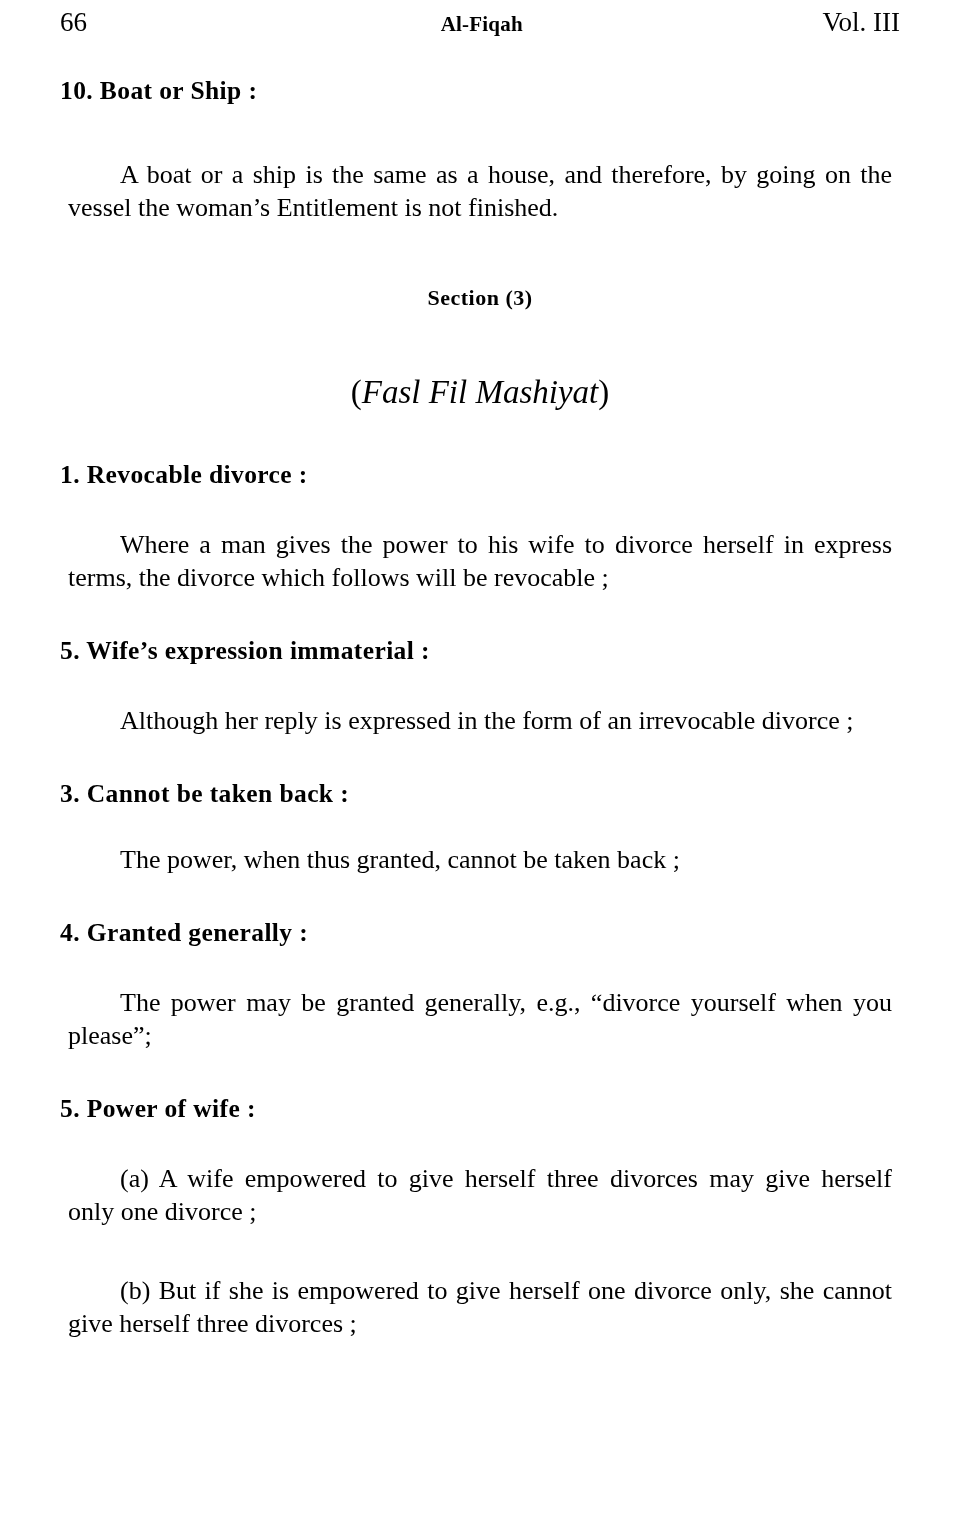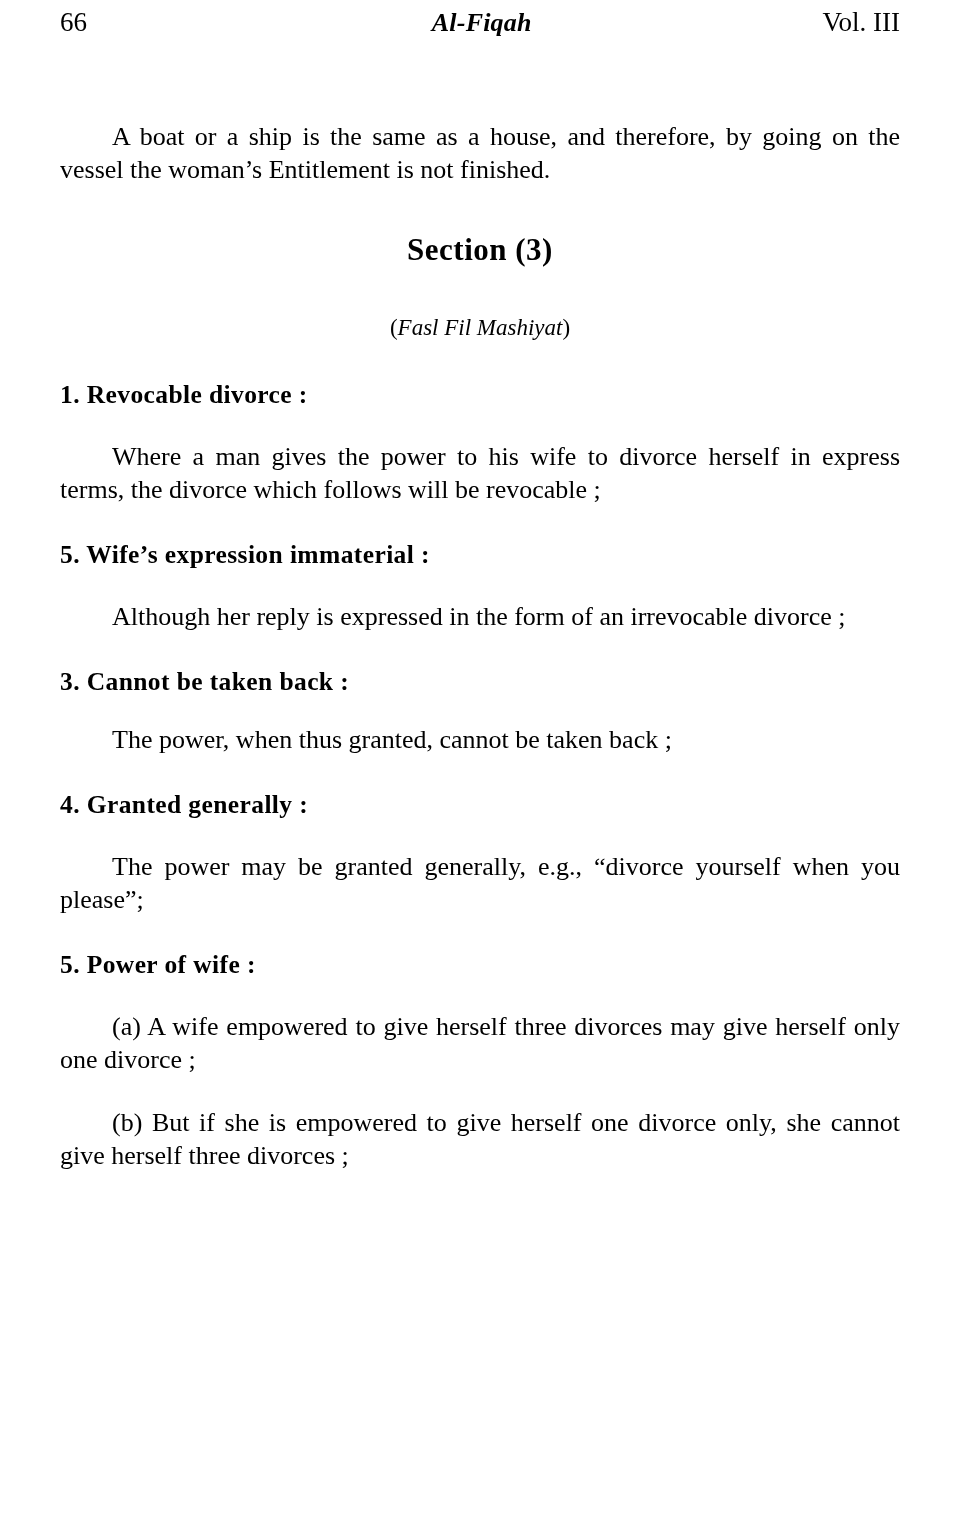--- a/index.html
+++ b/index.html
@@ -35,63 +35,62 @@
     align-items: baseline;
     justify-content: space-between;
     margin-top: 8px;
     font-size: 27px;
     line-height: 1.1;
   }
   .rh-page-number {
     font-size: 27px;
   }
   .rh-title {
-    font-style: italic;
     font-weight: bold;
-    font-size: 26px;
+    font-size: 21px;
     letter-spacing: 0.2px;
     margin-left: 92px;
   }
   .rh-volume {
     font-size: 27px;
     margin-left: 38px;
   }
 
   
   .item-heading {
     font-weight: bold;
     font-size: 25.5px;
     letter-spacing: 0.4px;
     margin: 0;
   }
   .para {
     font-size: 26px;
     line-height: 1.27;
     text-align: justify;
     text-justify: inter-word;
-    margin: 0;
+    margin: 8px;
   }
   .para .indent {
     display: inline-block;
     width: 52px;
   }
   .center {
     text-align: center;
   }
   .section-title {
     font-weight: bold;
-    font-size: 31px;
+    font-size: 22px;
     letter-spacing: 0.5px;
   }
   .will-title {
     font-size: 28px;
     letter-spacing: 1px;
   }
   .will-sub {
-    font-size: 23px;
+    font-size: 33px;
   }
   .will-sub i {
     font-style: italic;
   }
 
   
   .sp-10 { height: 10px; }
   .sp-26 { height: 26px; }
   .sp-30 { height: 30px; }
   .sp-34 { height: 34px; }
@@ -105,20 +104,21 @@
   <div class="content">
 
     <div class="running-head">
       <span class="rh-page-number">66</span>
       <span class="rh-title">Al-Fiqah</span>
       <span class="rh-volume">Vol. III</span>
     </div>
 
     <div class="sp-38"></div>
 
+    <p class="item-heading">10.  Boat or Ship :</p>
 
     <div class="sp-44"></div>
 
     <p class="para"><span class="indent"></span><span>A boat or a ship is the same as a house, and therefore, by going on the vessel the woman’s Entitlement is not finished.</span></p>
 
     <div class="sp-44"></div>
 
     <p class="para center section-title">Section  (3)</p>
 
     <div class="sp-34"></div>

